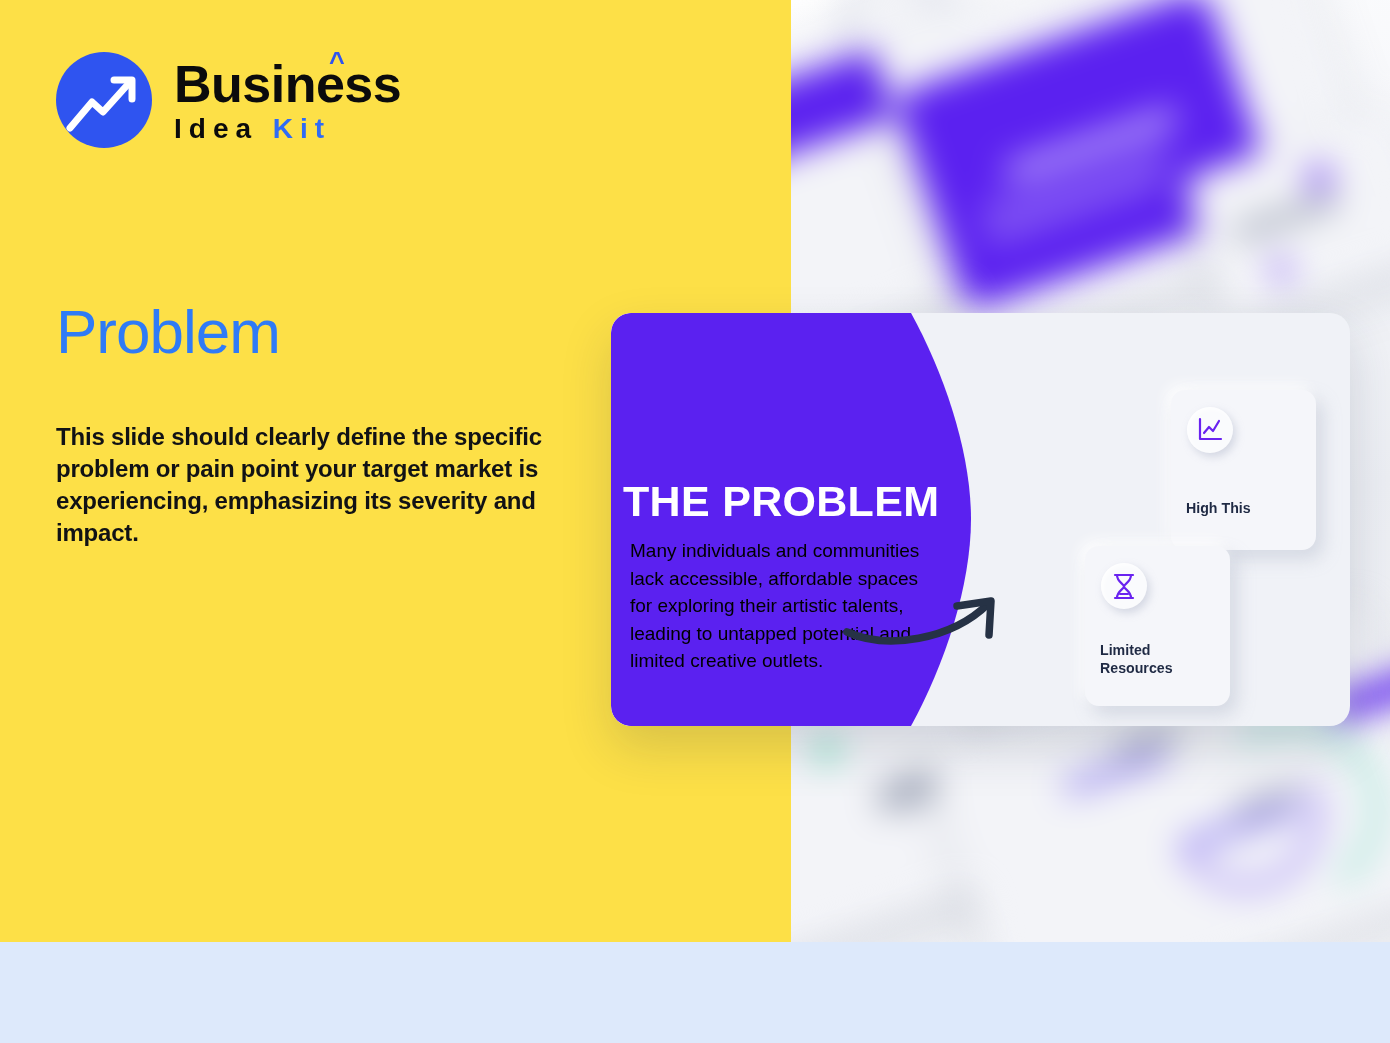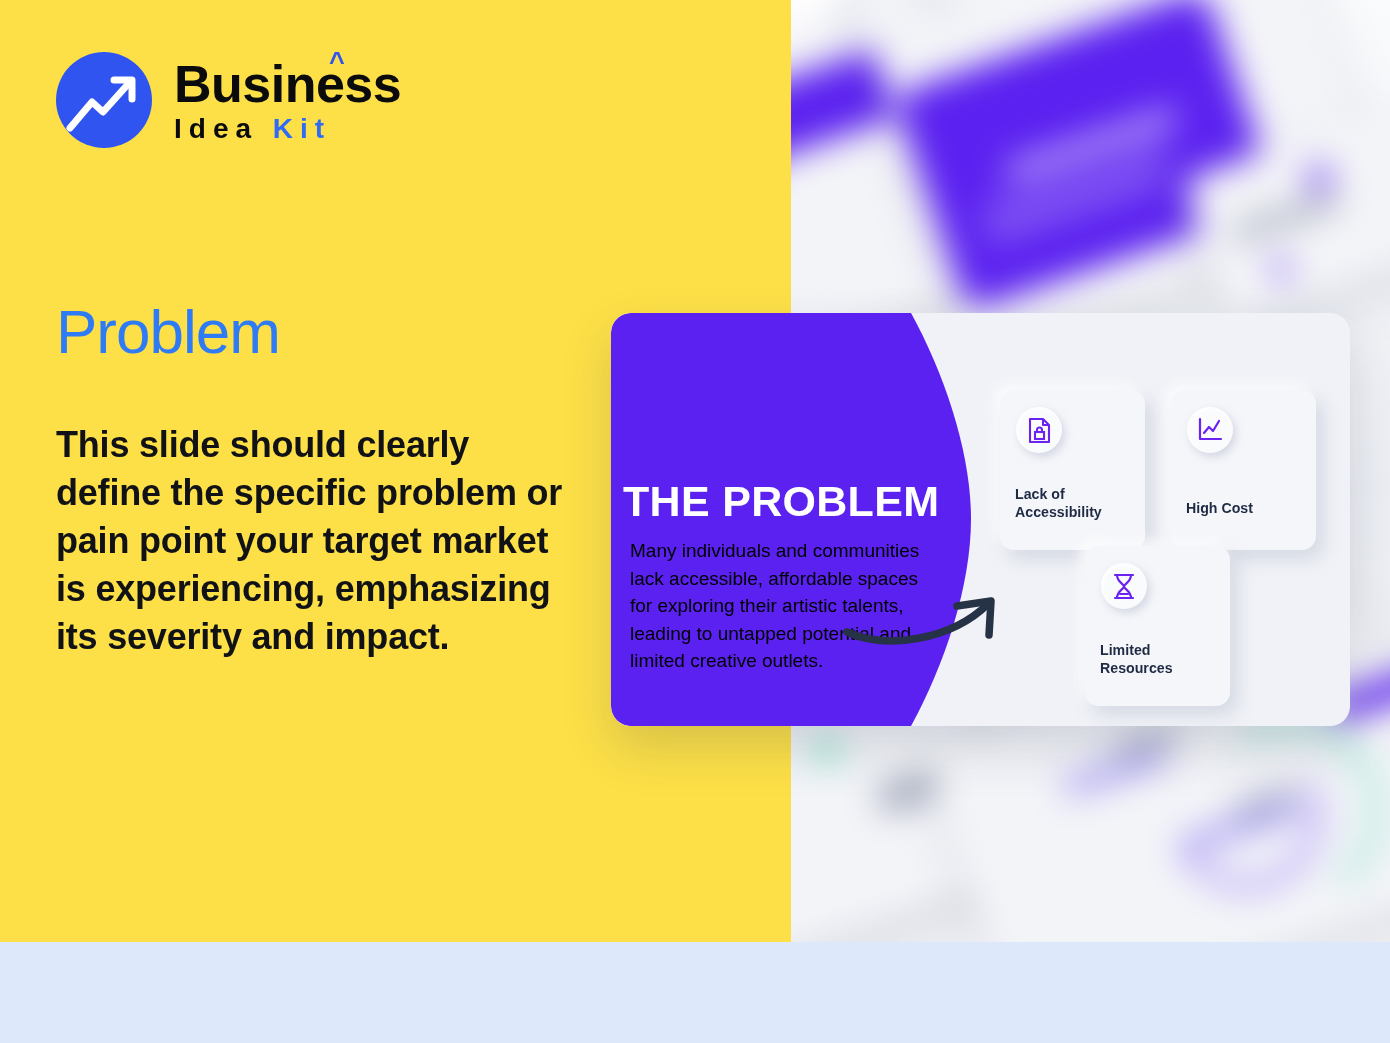--- a/index.html
+++ b/index.html
@@ -62,21 +62,21 @@
   .logo-line2 { font-size:28px; font-weight:bold; letter-spacing:7px; margin-top:5px; white-space:nowrap; }
   .logo-line2 .dark { color:#0b0b0c; }
   .logo-line2 .accent { color:#2f6bf5; }
 
   .page-title {
     position:absolute; left:56px; top:296px;
     font-size:62px; font-weight:normal; color:#2f7bf6; letter-spacing:-1px;
   }
   .body-para {
     position:absolute; left:56px; width:510px;
-    font-size:36px; font-weight:bold; color:#111215; line-height:1.33;
+    font-size:24px; font-weight:bold; color:#111215; line-height:1.33;
     letter-spacing:-0.2px;
   }
   #para-1 { top:421px; }
   #para-2 { top:647px; }
 
   
   .slide-card {
     position:absolute; left:611px; top:313px;
     width:739px; height:413px;
     background:#f0f2f7; border-radius:20px;
@@ -198,40 +198,29 @@
     <div class="sc-heading">THE PROBLEM</div>
     <div class="sc-para">Many individuals and communities lack accessible, affordable spaces for exploring their artistic talents, leading to untapped potential and limited creative outlets.</div>
 
     <div class="arrow-wrap">
       <svg width="170" height="60" viewBox="0 0 170 60">
         <path d="M6 44 C46 62 110 52 147 16" fill="none" stroke="#263245" stroke-width="7.5" stroke-linecap="round"></path>
         <path d="M116 18 L150 13 L148 47" fill="none" stroke="#263245" stroke-width="7.5" stroke-linecap="round" stroke-linejoin="round"></path>
       </svg>
     </div>
 
-    <div class="feat-card" id="feat-0">
-      <div class="feat-badge">
-        <svg width="25" height="27" viewBox="0 0 25 27">
-          <path d="M3 2 H16 L22 8 V25 H3 Z" fill="none" stroke="#6a23f0" stroke-width="2.1" stroke-linejoin="round"></path>
-          <path d="M16 2 V8 H22" fill="none" stroke="#6a23f0" stroke-width="2.1" stroke-linejoin="round"></path>
-          <rect x="8" y="15" width="9" height="7" fill="none" stroke="#6a23f0" stroke-width="2.1"></rect>
-          <path d="M10 15 V13 a2.5 2.5 0 0 1 5 0 V15" fill="none" stroke="#6a23f0" stroke-width="2.1"></path>
-        </svg>
-      </div>
-      <div class="feat-label">Lack of Accessibility</div>
-    </div>
 
     <div class="feat-card" id="feat-1">
       <div class="feat-badge">
         <svg width="26" height="26" viewBox="0 0 26 26">
           <path d="M3 2 V22 H24" fill="none" stroke="#6a23f0" stroke-width="2.2" stroke-linecap="round" stroke-linejoin="round"></path>
           <path d="M7 16 L12 10 L16 14 L22 4" fill="none" stroke="#6a23f0" stroke-width="2.2" stroke-linecap="round" stroke-linejoin="round"></path>
         </svg>
       </div>
-      <div class="feat-label">High Cost</div>
+      <div class="feat-label">High This</div>
     </div>
 
     <div class="feat-card" id="feat-2">
       <div class="feat-badge">
         <svg width="24" height="27" viewBox="0 0 24 27">
           <path d="M3 2 H21" stroke="#6a23f0" stroke-width="2.2" stroke-linecap="round"></path>
           <path d="M3 25 H21" stroke="#6a23f0" stroke-width="2.2" stroke-linecap="round"></path>
           <path d="M5 2 C5 9 12 11 12 13.5 C12 16 5 18 5 25" fill="none" stroke="#6a23f0" stroke-width="2.2" stroke-linejoin="round"></path>
           <path d="M19 2 C19 9 12 11 12 13.5 C12 16 19 18 19 25" fill="none" stroke="#6a23f0" stroke-width="2.2" stroke-linejoin="round"></path>
           <path d="M8 21 H16" stroke="#6a23f0" stroke-width="2.2" stroke-linecap="round"></path>

